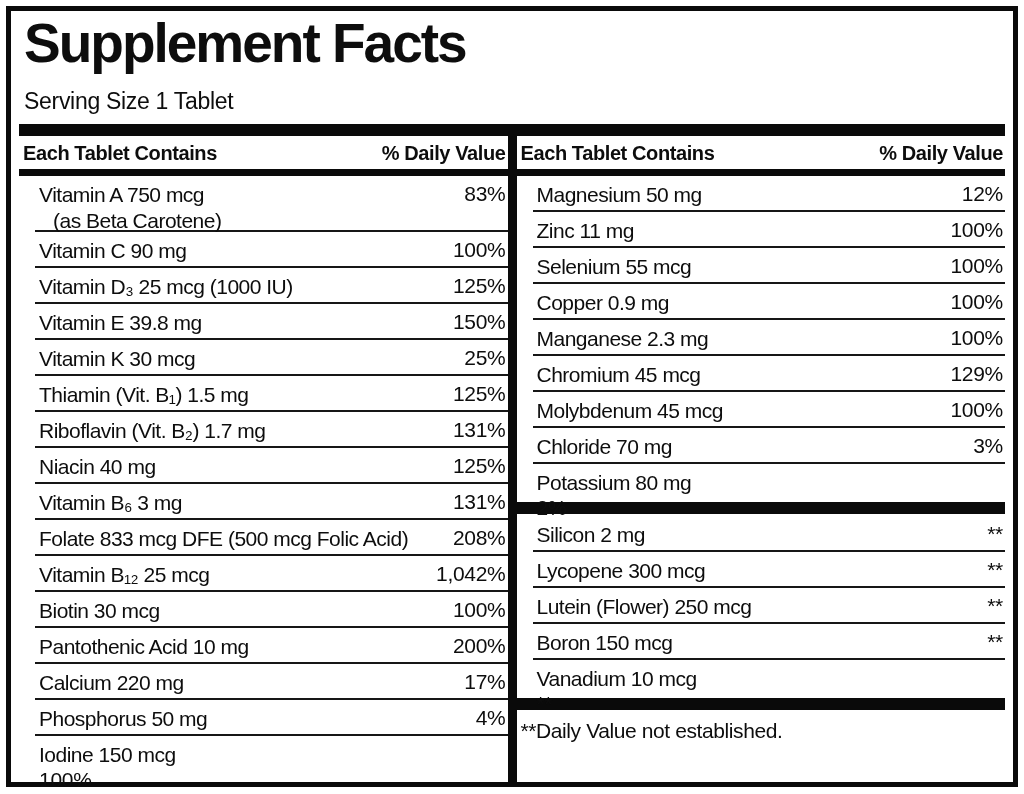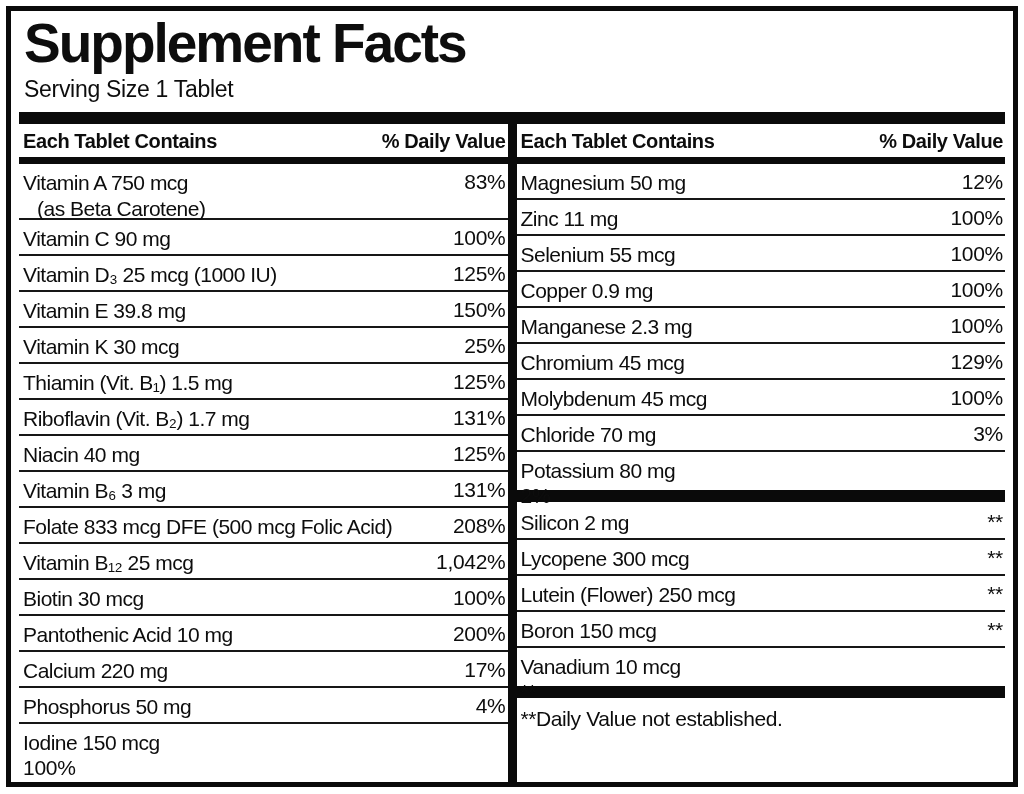--- a/index.html
+++ b/index.html
@@ -30,21 +30,21 @@
   .title {
     font-size: 55px;
     font-weight: bold;
     letter-spacing: -2px;
     line-height: 1.02;
     white-space: nowrap;
   }
   .serving {
     font-size: 23px;
     letter-spacing: -0.3px;
-    margin-top: 5px;
+    margin-top: 17px;
     margin-bottom: 9px;
   }
   .bar-full {
     height: 12px;
     background: #0a0a0a;
     margin: 0 8px;
   }
   .cols {
     flex: 1;
     display: flex;
@@ -76,20 +76,21 @@
     background: #0a0a0a;
   }
   .row {
     display: flex;
     justify-content: space-between;
     align-items: flex-start;
     height: 36px;
     box-sizing: border-box;
     border-bottom: 2px solid #161616;
     padding: 6px 2px 0 4px;
+    margin-left: 16px;
   }
   .row.double { height: 56px; }
   .row.no-rule { border-bottom: none; flex-direction: column; }
   .row-name {
     font-size: 21px;
     letter-spacing: -0.5px;
     line-height: 1.22;
     white-space: nowrap;
   }
   .row-sub { padding-left: 14px; text-align: right; }

